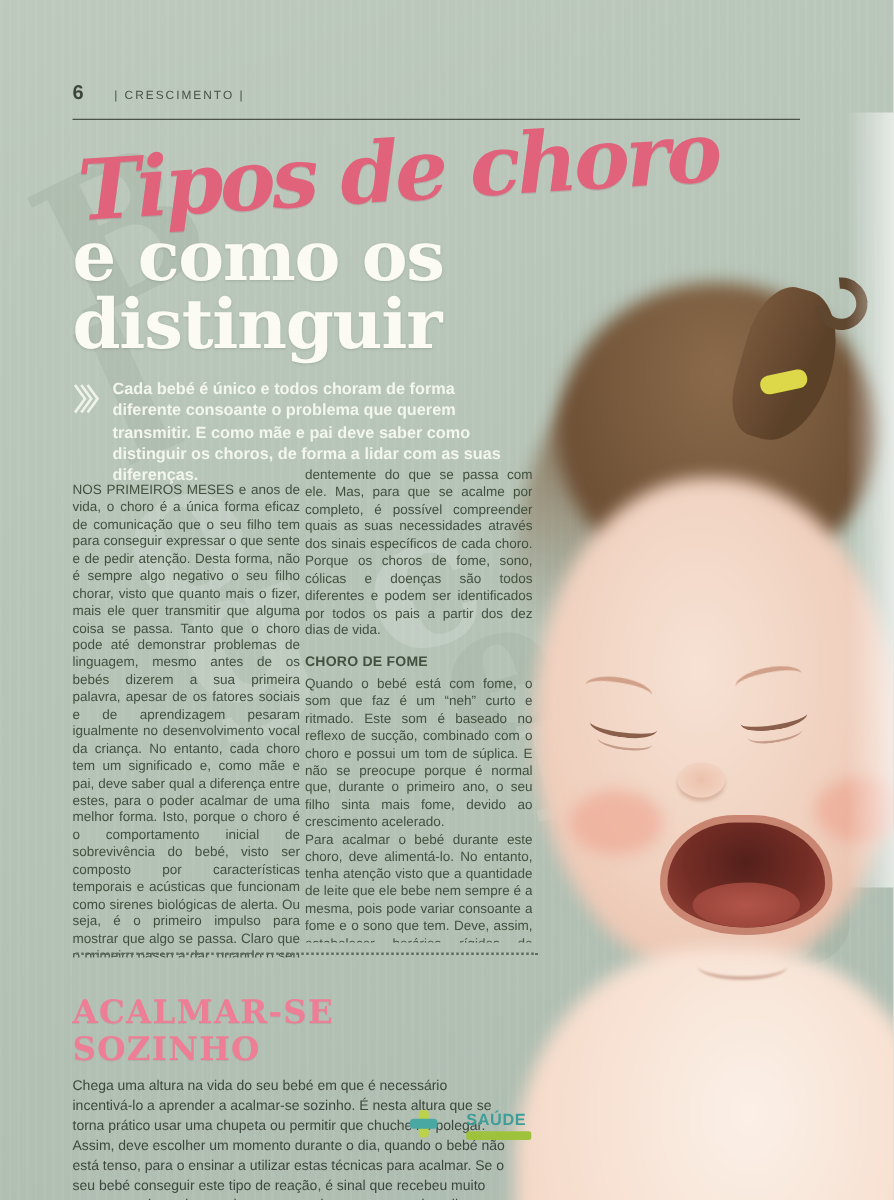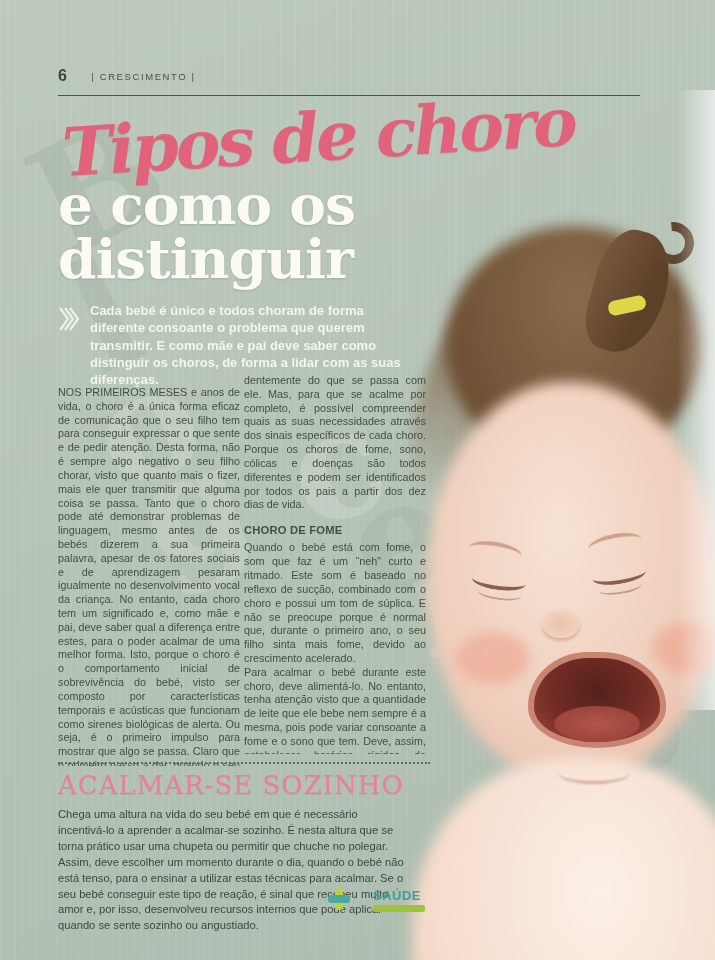--- a/index.html
+++ b/index.html
@@ -99,22 +99,22 @@
   .col { position:absolute; width:182px; font-size:10.8px; line-height:1.28; text-align:justify; }
   .col1 { left:58px; top:386px; height:380px; overflow:hidden; }
   .col2 { left:244px; top:374px; height:380px; overflow:hidden; }
   .subhead { font-weight:bold; font-size:11.2px; letter-spacing:.2px; margin:11px 0 4px; text-align:left; }
   .col p + p { margin-top:0; }
 
   
   .dotted-rule { position:absolute; left:58px; top:762px; width:372px; height:0;
     border-top:2px dotted #5f6b60; z-index:5; }
   .bottom { position:absolute; left:58px; top:770px; width:352px; z-index:5; }
-  .bottom-heading { font-family:"DejaVu Serif", serif; font-weight:normal; font-size:26px;
-    letter-spacing:1px; color:#ee7e95; text-shadow:0 1px 0 rgba(150,50,80,.12); }
+  .bottom-heading { font-family:"DejaVu Serif", serif; font-weight:bold; font-size:26px;
+    letter-spacing:1px; color:#ee7e95; text-shadow:0 1px 0 rgba(150,50,80,.12);margin-top:25px; }
   .bottom-text { margin-top:7px; font-size:11.2px; line-height:1.42; color:#3c463c; width:348px; }
 
   
   .logo { position:absolute; left:328px; top:888px; z-index:6; display:flex; align-items:flex-start; gap:23px; }
   .cross { position:relative; width:22px; height:22px; }
   .cross::before { content:""; position:absolute; left:7px; top:0; width:8px; height:22px;
     border-radius:3px; background:#bcd24b; }
   .cross::after { content:""; position:absolute; left:0; top:7px; width:22px; height:8px;
     border-radius:3px; background:#4aa8a2; }
   .logo-txt { display:flex; flex-direction:column; }

